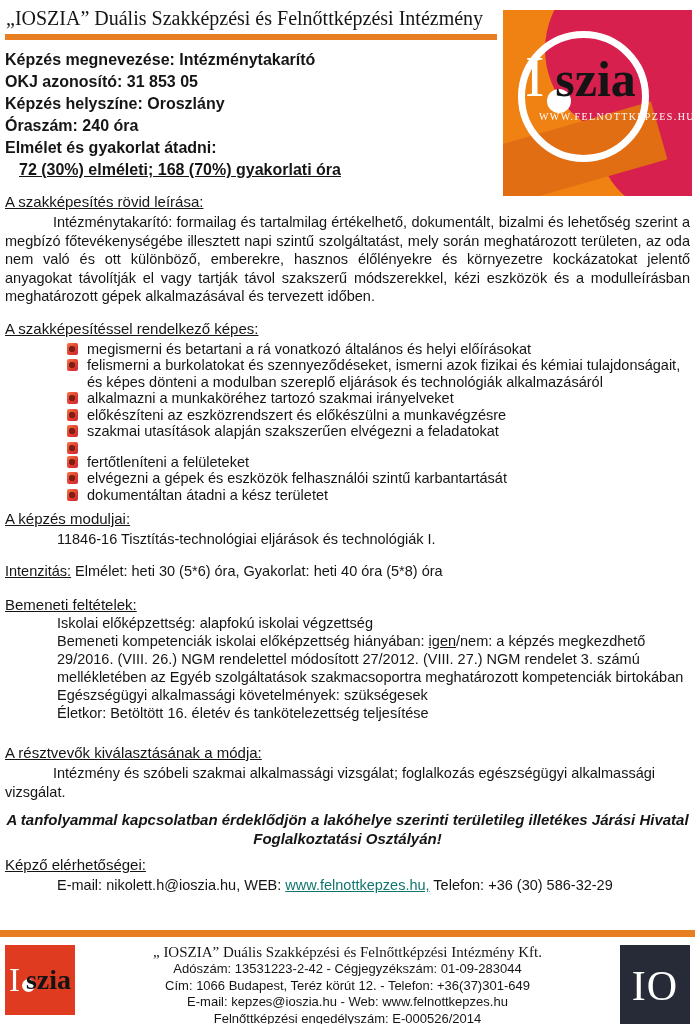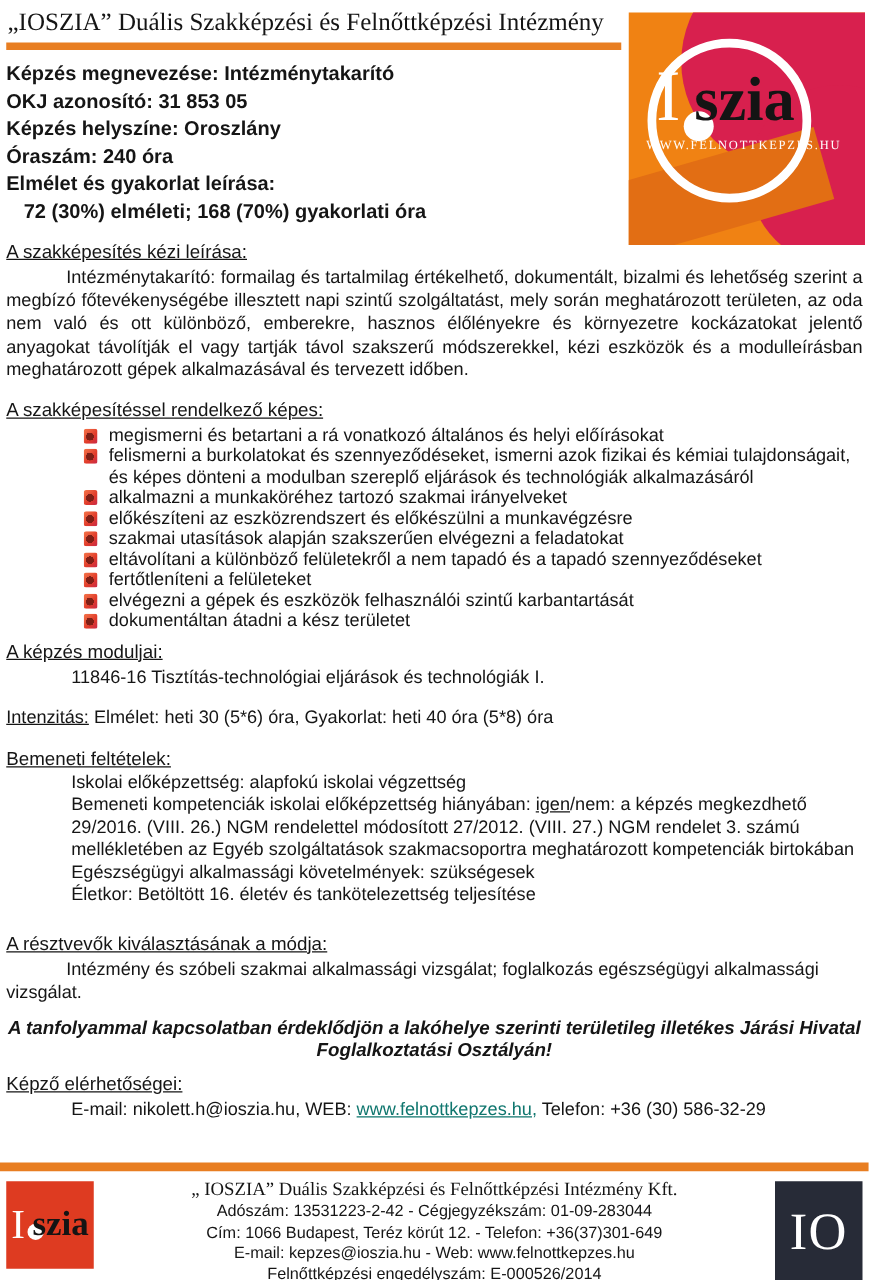--- a/index.html
+++ b/index.html
@@ -62,32 +62,32 @@
     width:24px; height:24px; border-radius:50%;
     background:#ffffff; margin:0 -16px 0 3px;
     position:relative; top:17px;
   }
   .logo-szia {
     font-family:"Liberation Serif", serif;
     font-size:50px; line-height:1; font-weight:bold;
     color:#141414; position:relative;
   }
   .logo-url {
-    position:absolute; left:14px; top:101px;
+    position:absolute; left:36px; top:101px;
     font-family:"Liberation Serif", serif;
     font-size:10px; letter-spacing:1.4px; color:#ffffff;
     white-space:nowrap;
   }
 
   
   .course-info { margin-top:9px; max-width:495px; }
   .course-info div {
     font-weight:bold; font-size:16px; line-height:22px;
   }
-  .course-ratio-value { padding-left:14px; }
+  .course-ratio-value { padding-left:14px;text-decoration:underline; }
 
   
   .section-heading {
     font-size:15px; text-decoration:underline;
     margin:0; font-weight:normal; line-height:18px;
   }
   .para {
     margin:2px 0 0 0; line-height:18.5px;
     text-align:justify; text-indent:48px;
   }
@@ -189,25 +189,25 @@
       </div>
       <div class="logo-url">WWW.FELNOTTKEPZES.HU</div>
     </div>
   </div>
 
   <div class="course-info">
     <div>Képzés megnevezése: Intézménytakarító</div>
     <div>OKJ azonosító: 31 853 05</div>
     <div>Képzés helyszíne: Oroszlány</div>
     <div>Óraszám: 240 óra</div>
-    <div>Elmélet és gyakorlat leírása:</div>
+    <div>Elmélet és gyakorlat átadni:</div>
     <div class="course-ratio-value">72 (30%) elméleti; 168 (70%) gyakorlati óra</div>
   </div>
 
-  <h2 class="section-heading mt-desc">A szakképesítés kézi leírása:</h2>
+  <h2 class="section-heading mt-desc">A szakképesítés rövid leírása:</h2>
   <p class="para">Intézménytakarító: formailag és tartalmilag értékelhető, dokumentált, bizalmi és lehetőség szerint a megbízó főtevékenységébe illesztett napi szintű szolgáltatást, mely során meghatározott területen, az oda nem való és ott különböző, emberekre, hasznos élőlényekre és környezetre kockázatokat jelentő anyagokat távolítják el vagy tartják távol szakszerű módszerekkel, kézi eszközök és a modulleírásban meghatározott gépek alkalmazásával és tervezett időben.</p>
 
   <h2 class="section-heading mt-cap">A szakképesítéssel rendelkező képes:</h2>
   <ul class="cap-list">
     <li>
         <span class="bullet-icon"></span>
         <span>megismerni és betartani a rá vonatkozó általános és helyi előírásokat</span>
       </li>
     <li>
         <span class="bullet-icon"></span>
@@ -220,21 +220,20 @@
     <li>
         <span class="bullet-icon"></span>
         <span>előkészíteni az eszközrendszert és előkészülni a munkavégzésre</span>
       </li>
     <li>
         <span class="bullet-icon"></span>
         <span>szakmai utasítások alapján szakszerűen elvégezni a feladatokat</span>
       </li>
     <li>
         <span class="bullet-icon"></span>
-        <span>eltávolítani a különböző felületekről a nem tapadó és a tapadó szennyeződéseket</span>
       </li>
     <li>
         <span class="bullet-icon"></span>
         <span>fertőtleníteni a felületeket</span>
       </li>
     <li>
         <span class="bullet-icon"></span>
         <span>elvégezni a gépek és eszközök felhasználói szintű karbantartását</span>
       </li>
     <li>

